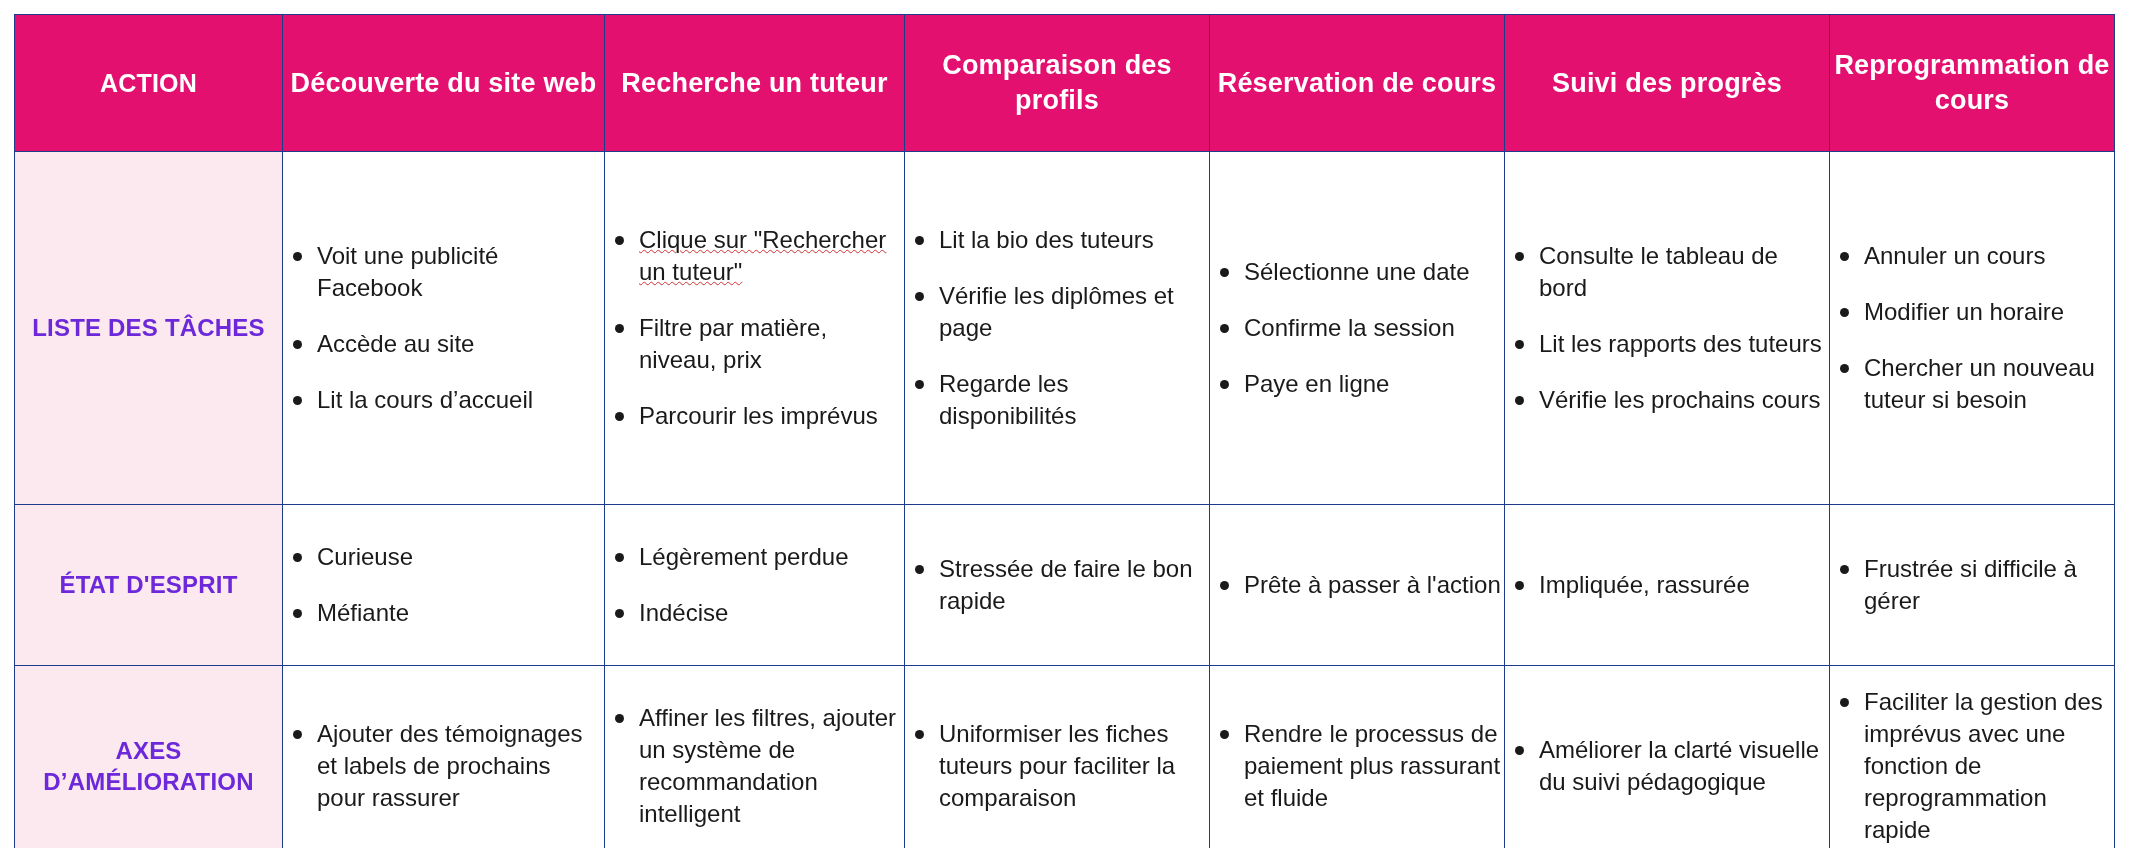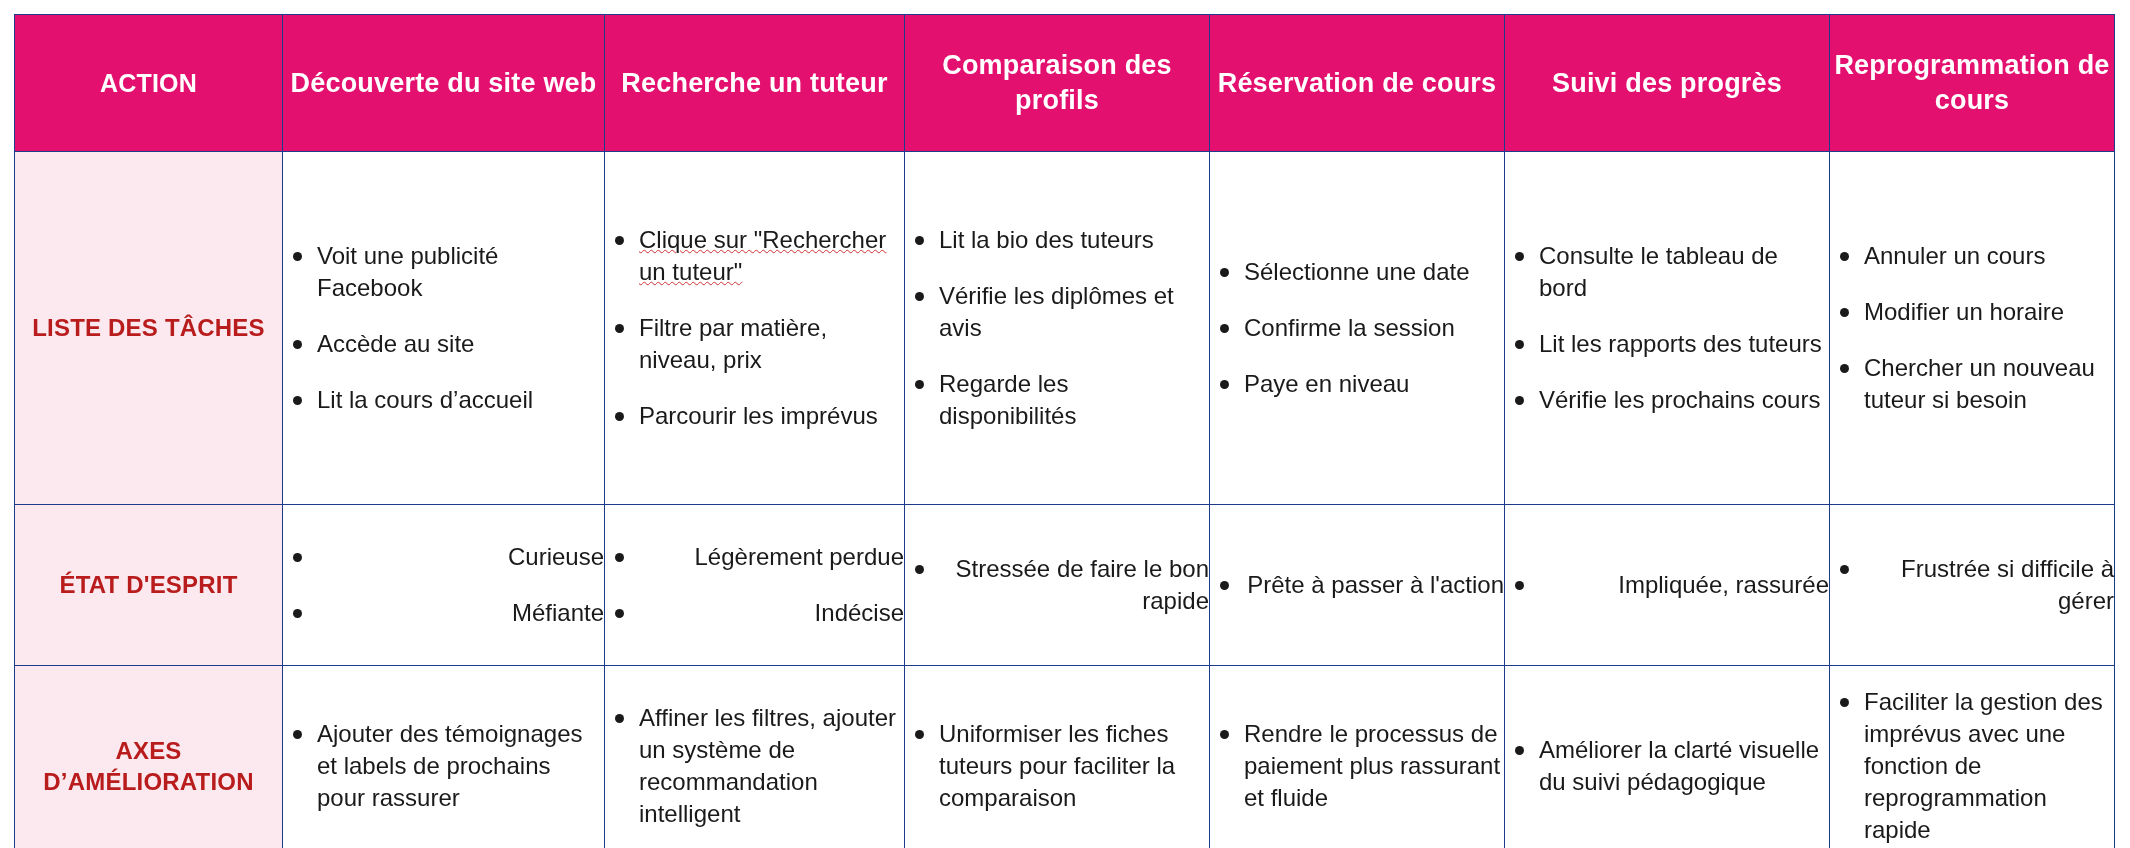--- a/index.html
+++ b/index.html
@@ -49,21 +49,21 @@
     border: 1px solid #e3106f;
     padding: 6px 10px;
   }
   thead th.action-head {
     font-size: 25px;
   }
 
   
   td.rowlabel {
     background: #fbe9ef;
-    color: #b91c1c;
+    color: #6d28d9;
     font-size: 24px;
     font-weight: bold;
     text-align: center;
     line-height: 1.3;
     padding: 10px 14px;
     letter-spacing: 0.2px;
   }
 
   td.cell {
     background: #ffffff;
@@ -94,21 +94,21 @@
     border-radius: 50%;
     background: #1a1a1a;
   }
   .spell {
     text-decoration: underline;
     text-decoration-style: wavy;
     text-decoration-color: #d03030;
     text-decoration-thickness: 1px;
   }
   tr.tasks td.cell { height: 352px; }
-  tr.mind td.cell { height: 160px; text-align: right; }
+  tr.mind td.cell { height: 160px; }
   tr.improve td.cell { height: 200px; }
   tr.tasks td.rowlabel,
   tr.mind td.rowlabel,
   tr.improve td.rowlabel { }
 </style>
 </head>
 <body>
 
 <div class="sheet">
   <table class="journey">
@@ -145,29 +145,29 @@
         <td class="cell">
           <ul class="items">
             <li class="spell">Clique sur "Rechercher un tuteur"</li>
             <li>Filtre par matière, niveau, prix</li>
             <li>Parcourir les imprévus</li>
           </ul>
         </td>
         <td class="cell">
           <ul class="items">
             <li>Lit la bio des tuteurs</li>
-            <li>Vérifie les diplômes et avis</li>
+            <li>Vérifie les diplômes et page</li>
             <li>Regarde les disponibilités</li>
           </ul>
         </td>
         <td class="cell">
           <ul class="items">
             <li>Sélectionne une date</li>
             <li>Confirme la session</li>
-            <li>Paye en niveau</li>
+            <li>Paye en ligne</li>
           </ul>
         </td>
         <td class="cell">
           <ul class="items">
             <li>Consulte le tableau de bord</li>
             <li>Lit les rapports des tuteurs</li>
             <li>Vérifie les prochains cours</li>
           </ul>
         </td>
         <td class="cell">

